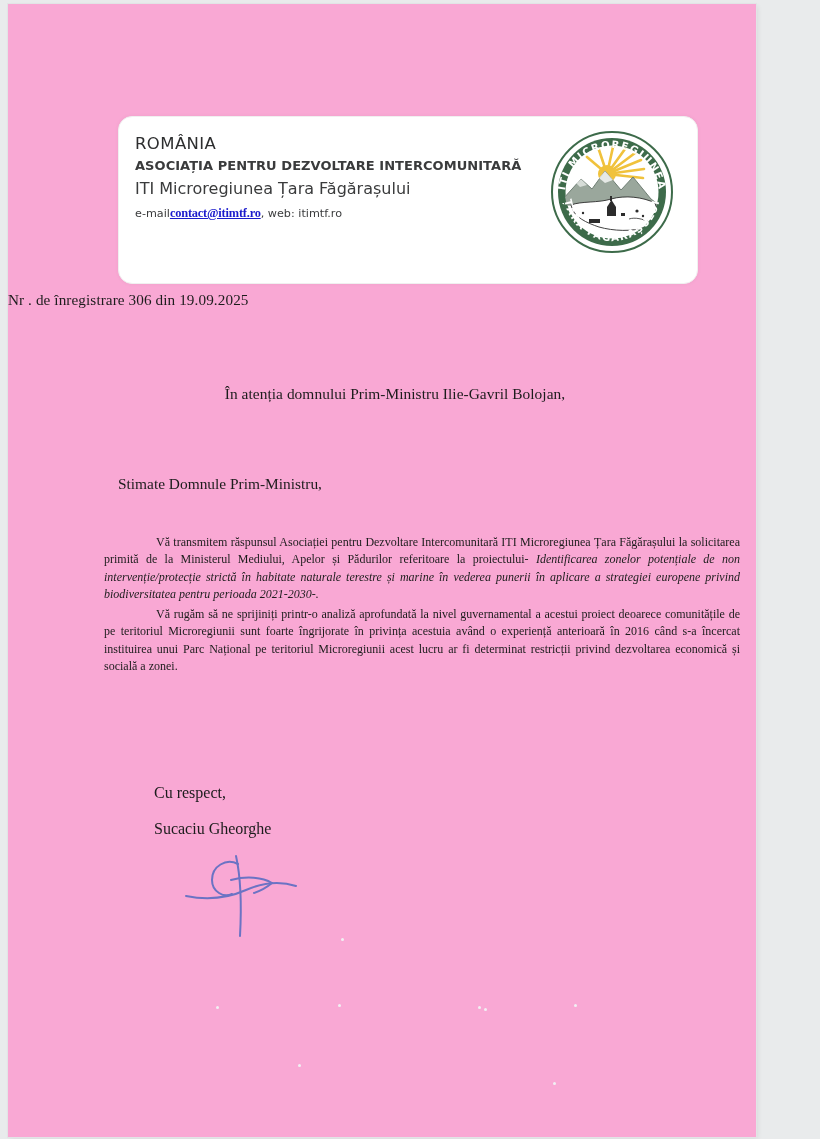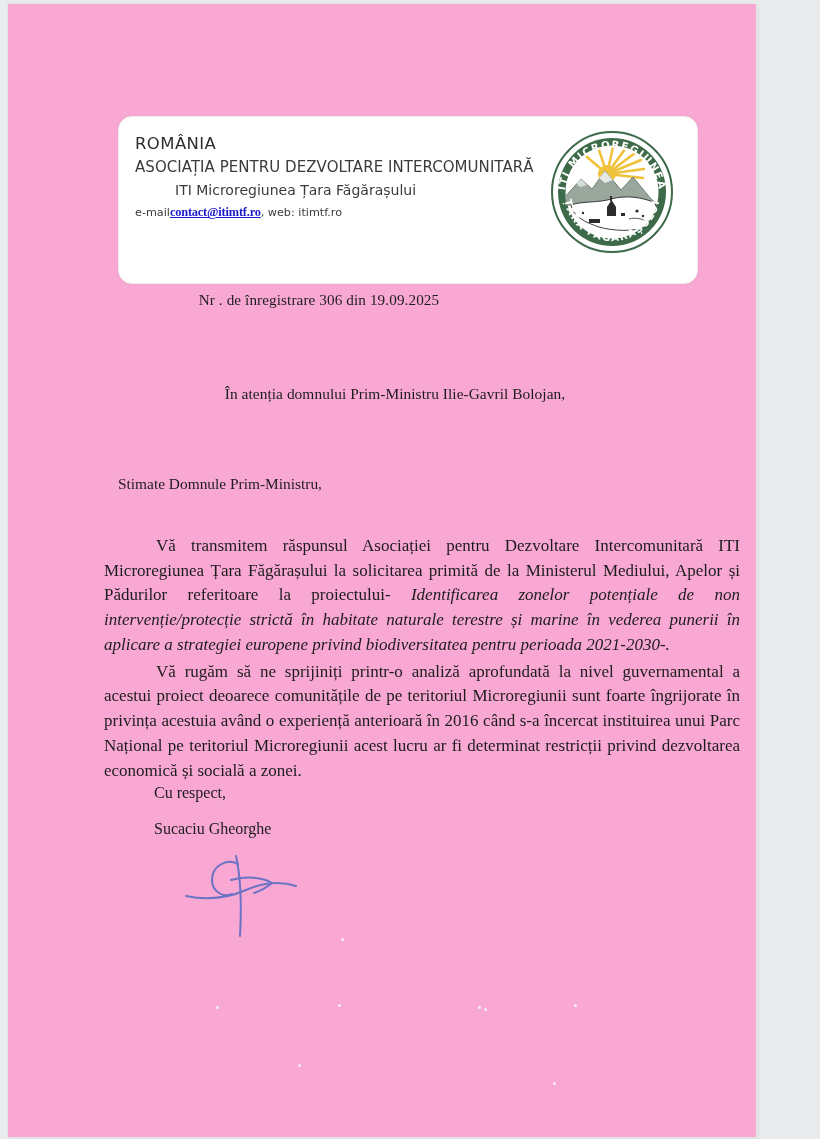--- a/index.html
+++ b/index.html
@@ -56,32 +56,31 @@
   }
   .lh-country {
     font-size: 16.5px;
     letter-spacing: .4px;
     font-weight: 400;
     color: #2d2e2f;
     line-height: 1.35;
     margin-bottom: 1px;
   }
   .lh-org {
-    font-size: 15px;
-    font-weight: 400;
+    font-size: 13px;
+    font-weight: 700;
     letter-spacing: .05px;
     color: #3a3b3c;
     line-height: 1.5;
   }
   .lh-line {
-    font-size: 14px;
+    font-size: 16px;
     color: #3a3b3c;
     line-height: 1.62;
     white-space: nowrap;
-    margin-left: 40px;
   }
   .lh-line.addr { letter-spacing: -.05px; }
   .lh-mail {
     font-size: 11.2px;
     color: #3a3b3c;
     line-height: 1.85;
     white-space: nowrap;
   }
   .lh-mail a {
     font-family: "Liberation Serif", serif;
@@ -104,21 +103,21 @@
 
   
   .doc-text {
     position: absolute;
     color: #1c1c1c;
     font-family: "Liberation Serif", serif;
   }
   .reg-line {
     left: 0; right: 126px;
     top: 287px;
-    text-align: center;
+    text-align: left;
     font-size: 15.2px;
     letter-spacing: .1px;
   }
   .attn-line {
     left: 0; right: 16px;
     top: 381px;
     text-align: center;
     padding-left: 22px;
     font-size: 15.4px;
     letter-spacing: .05px;
@@ -127,21 +126,21 @@
   .salute {
     left: 96px;
     top: 471px;
     font-size: 15.4px;
     margin-left: 14px;
   }
   .body-block {
     left: 96px;
     top: 530px;
     width: 636px;
-    font-size: 17px;
+    font-size: 12px;
     line-height: 1.455;
     text-align: justify;
   }
   .body-block p {
     margin: 0 0 2px 0;
     text-indent: 52px;
   }
   .body-block p .ital {
     font-style: italic;
   }

